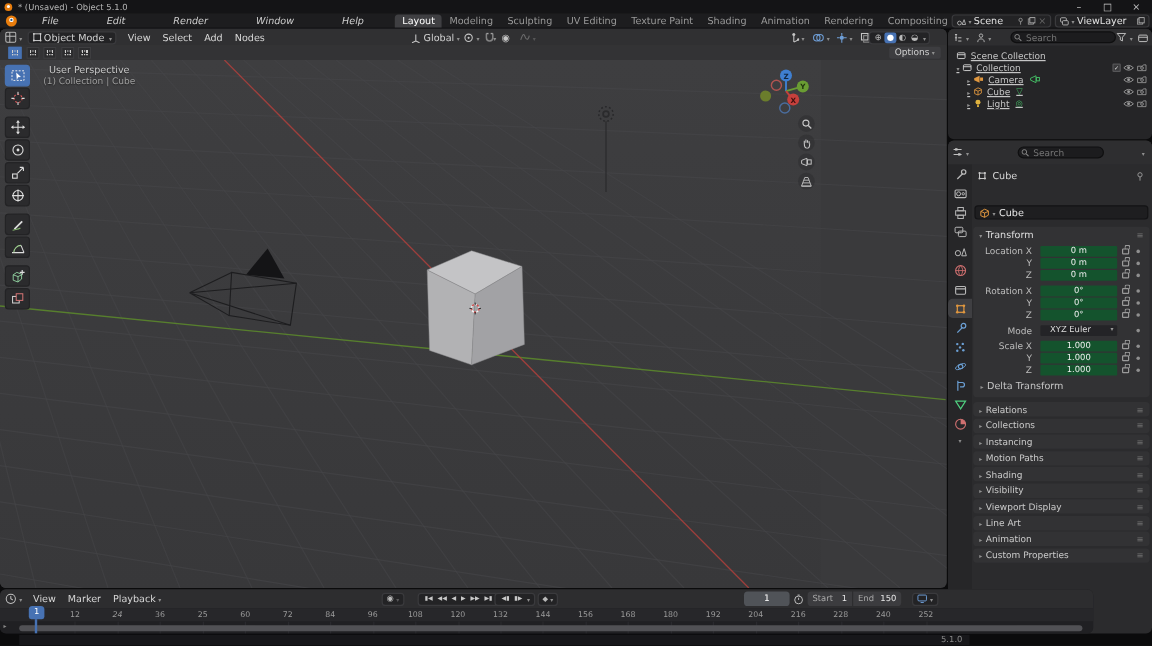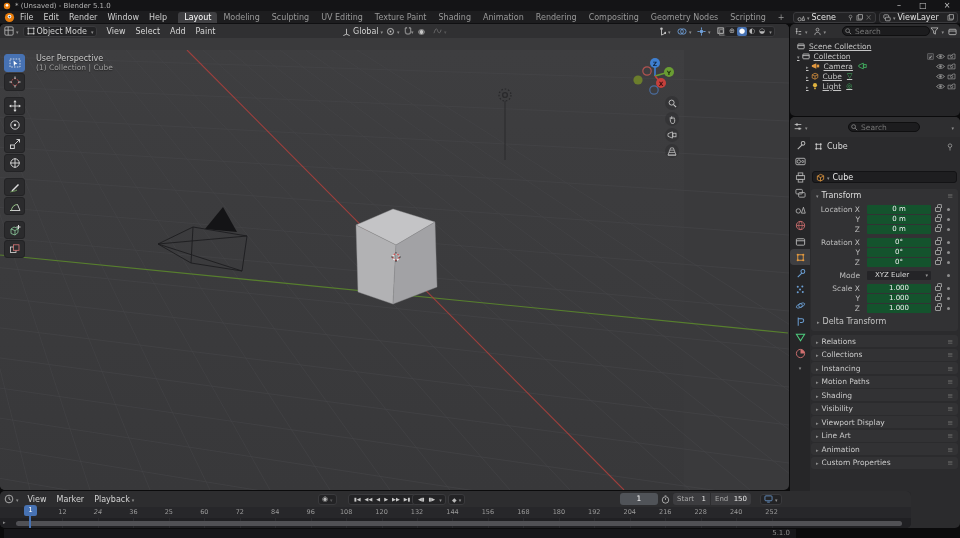--- a/index.html
+++ b/index.html
@@ -5,31 +5,31 @@
   *{margin:0;padding:0;box-sizing:border-box;font-family:"DejaVu Sans",sans-serif;}
   html,body{background:#0b0b0c;}
   .screen{position:relative;width:960px;height:538px;background:#0b0b0c;overflow:hidden;font-size:8px;color:#d2d2d2;}
   .abs{position:absolute;}
   
   .titlebar{position:absolute;left:0;top:0;width:960px;height:11px;background:#141416;display:flex;align-items:center;}
   .titlebar .ttext{color:#b5b5b5;font-size:7px;margin-left:4px;}
   .winbtn{position:absolute;top:0;height:11px;width:22px;text-align:center;color:#c8c8c8;font-size:8px;line-height:11px;}
   
   .topbar{position:absolute;left:0;top:11px;width:960px;height:13px;background:#1d1d1f;display:flex;align-items:center;border-bottom:1px solid #101012;}
-  .menuitem{color:#cfcfcf;font-size:8px;padding:0 5px;}
+  .menuitem{color:#cfcfcf;font-size:8px;padding:0 20px;font-style:italic;}
   .wstab{color:#999;font-size:8px;padding:1px 6px;border-radius:3px 3px 0 0;white-space:nowrap;}
   .wstab.active{background:#3f3f42;color:#fff;}
   .pill{background:#232325;border:1px solid #3a3a3d;border-radius:3px;display:flex;align-items:center;height:11px;padding:0 3px;}
   .dd::after{content:"▾";color:#8f8f8f;font-size:5px;margin-left:2px;}
   .grip::after{content:"≡";color:#707070;font-size:7px;}
   
   .ehdr{position:absolute;left:0;top:0;right:0;height:14px;background:#303032;display:flex;align-items:center;}
   .hmenu{color:#d6d6d6;font-size:8px;padding:0 5px;}
   
-  .viewport{position:absolute;left:0;top:24px;width:789px;height:466px;border-radius:5px;overflow:hidden;background:#3a3a3c;}
+  .viewport{position:absolute;left:0;top:24px;width:789px;height:466px;border-radius:5px;overflow:hidden;background:#3a3a3c;text-align:center;}
   .toolsettings{position:absolute;left:0;top:14px;right:0;height:12px;background:#333335;}
   .vpcontent{position:absolute;left:0;top:26px;width:684px;height:440px;background:linear-gradient(#3e3e40,#38383a);}
   .selmode{width:11px;height:10px;background:#2c2c2e;border:1px solid #3e3e40;display:inline-block;margin-right:1px;position:relative;}
   .selmode.active{background:#4772b3;border-color:#4772b3;}
   .selmode i{position:absolute;left:2px;top:2px;width:5px;height:4px;border:1px dotted #cfcfcf;}
   .optbtn{position:absolute;right:5px;top:1px;height:10px;background:#3d3d40;border-radius:2px;color:#d0d0d0;font-size:7.5px;line-height:10px;padding:0 5px;}
   .ovl1{color:#c9c9c9;font-size:8px;text-shadow:0 1px 1px #222;}
   .ovl2{color:#9f9f9f;font-size:7.5px;text-shadow:0 1px 1px #222;}
   
   .toolbar{position:absolute;left:4px;top:4px;width:22px;}
@@ -77,35 +77,35 @@
   .tlhdr{position:absolute;left:0;top:0;right:0;height:16px;background:#2d2d2f;display:flex;align-items:center;}
   .pbtn{color:#c8c8c8;font-size:5px;padding:0 2px;line-height:10px;}
   .ruler{position:absolute;left:0;top:16px;right:0;height:11px;background:#27272a;}
   .tick{position:absolute;top:1px;transform:translateX(-50%);color:#9a9a9a;font-size:6.5px;}
   .tracks{position:absolute;left:0;top:27px;right:0;height:10px;background:#202023;}
   .vline{position:absolute;top:0;bottom:0;width:1px;background:#2a2a2e;}
   .scrollbar{position:absolute;left:16px;top:3px;width:886px;height:5px;background:#515155;border-radius:3px;}
   .playhead-tag{position:absolute;left:24px;top:14px;width:13px;height:11px;background:#4772b3;border-radius:3px 3px 2px 2px;color:#fff;font-size:7px;text-align:center;line-height:11px;z-index:3;}
   .playhead-stem{position:absolute;left:29px;top:25px;width:2px;height:12px;background:#4772b3;z-index:3;}
   
-  .statusbar{position:absolute;left:4px;top:529px;width:792px;height:9px;background:#17171a;color:#8a8a8a;font-size:7px;line-height:9px;}
+  .statusbar{position:absolute;left:16px;top:529px;width:792px;height:9px;background:#17171a;color:#8a8a8a;font-size:7px;line-height:9px;}
   svg{display:block;}
   .icgap{margin-left:5px;display:flex;align-items:center;}
 </style>
 </head>
 <body>
 
 <div class="screen">
 
   <div class="titlebar">
     <svg width="8" height="8" style="margin-left:3px" viewBox="0 0 10 10">
         <circle cx="5" cy="5" r="4" fill="#e87d0d"></circle>
         <circle cx="5" cy="4.2" r="1.6" fill="#fff"></circle>
       </svg>
-    <span class="ttext">* (Unsaved) - Blender 5.1.0</span>
+    <span class="ttext">* (Unsaved) - Object 5.1.0</span>
     <span class="winbtn" style="right:50px">–</span>
     <span class="winbtn" style="right:26px">□</span>
     <span class="winbtn" style="right:2px">×</span>
   </div>
 
   <div class="topbar">
     <svg width="11" height="11" style="margin-left:4px" viewBox="0 0 12 12">
         <circle cx="6" cy="6" r="5" fill="#e87d0d"></circle>
         <circle cx="6" cy="5" r="2" fill="#fff"></circle>
         <circle cx="6" cy="5" r="1" fill="#265787"></circle>
@@ -175,21 +175,21 @@
             <circle cx="8.5" cy="1.5" r="1" fill="#cfcfcf"></circle>
             <circle cx="1.5" cy="8.5" r="1" fill="#cfcfcf"></circle>
             <circle cx="8.5" cy="8.5" r="1" fill="#cfcfcf"></circle>
           </svg>
         <span style="margin:0 2px">Object Mode</span>
         <span class="dd"></span>
       </div>
       <span class="hmenu" style="margin-left:4px">View</span>
       <span class="hmenu">Select</span>
       <span class="hmenu">Add</span>
-      <span class="hmenu">Paint</span>
+      <span class="hmenu">Nodes</span>
 
       <span class="icgap abs" style="left:337px">
         <svg width="9" height="9" viewBox="0 0 10 10">
             <path d="M5 8 L5 2 M5 8 L1.5 9.5 M5 8 L8.5 9.5" stroke="#c5c5c5" stroke-width="1" fill="none"></path>
           </svg>
         <span style="margin-left:2px">Global</span>
         <span class="dd"></span>
       </span>
       <span class="icgap abs" style="left:381px">
         <svg width="9" height="9" viewBox="0 0 10 10">
@@ -243,20 +243,30 @@
       </span>
       <div class="shadepill abs" style="left:724px">
         <span class="sphere">⊕</span>
         <span class="sphere active">●</span>
         <span class="sphere">◐</span>
         <span class="sphere">◒</span>
         <span class="dd"></span>
       </div>
     </div>
 
+    <div class="toolsettings">
+      <div class="abs" style="left:7px;top:1px">
+        <span class="selmode active"><i></i></span>
+        <span class="selmode"><i></i></span>
+        <span class="selmode"><i></i></span>
+        <span class="selmode"><i></i></span>
+        <span class="selmode"><i></i></span>
+      </div>
+      <span class="optbtn dd"><span>Options</span></span>
+    </div>
 
     <div class="vpcontent">
       <svg width="789" height="440" viewBox="0 0 789 440" style="position:absolute;left:0;top:0">
         <g id="gridlines">
             <line x1="0" y1="7" x2="789" y2="33" stroke="#464649" stroke-width="1" opacity="0.6"></line>
             <line x1="0" y1="37.096000000000004" x2="789" y2="71" stroke="#464649" stroke-width="1" opacity="0.6"></line>
             <line x1="0" y1="67.19200000000001" x2="789" y2="109" stroke="#464649" stroke-width="1" opacity="0.6"></line>
             <line x1="0" y1="97.28800000000001" x2="789" y2="147" stroke="#464649" stroke-width="1" opacity="0.6"></line>
             <line x1="0" y1="127.384" x2="789" y2="185" stroke="#464649" stroke-width="1" opacity="0.6"></line>
             <line x1="0" y1="157.48000000000002" x2="789" y2="223" stroke="#464649" stroke-width="1" opacity="0.6"></line>

